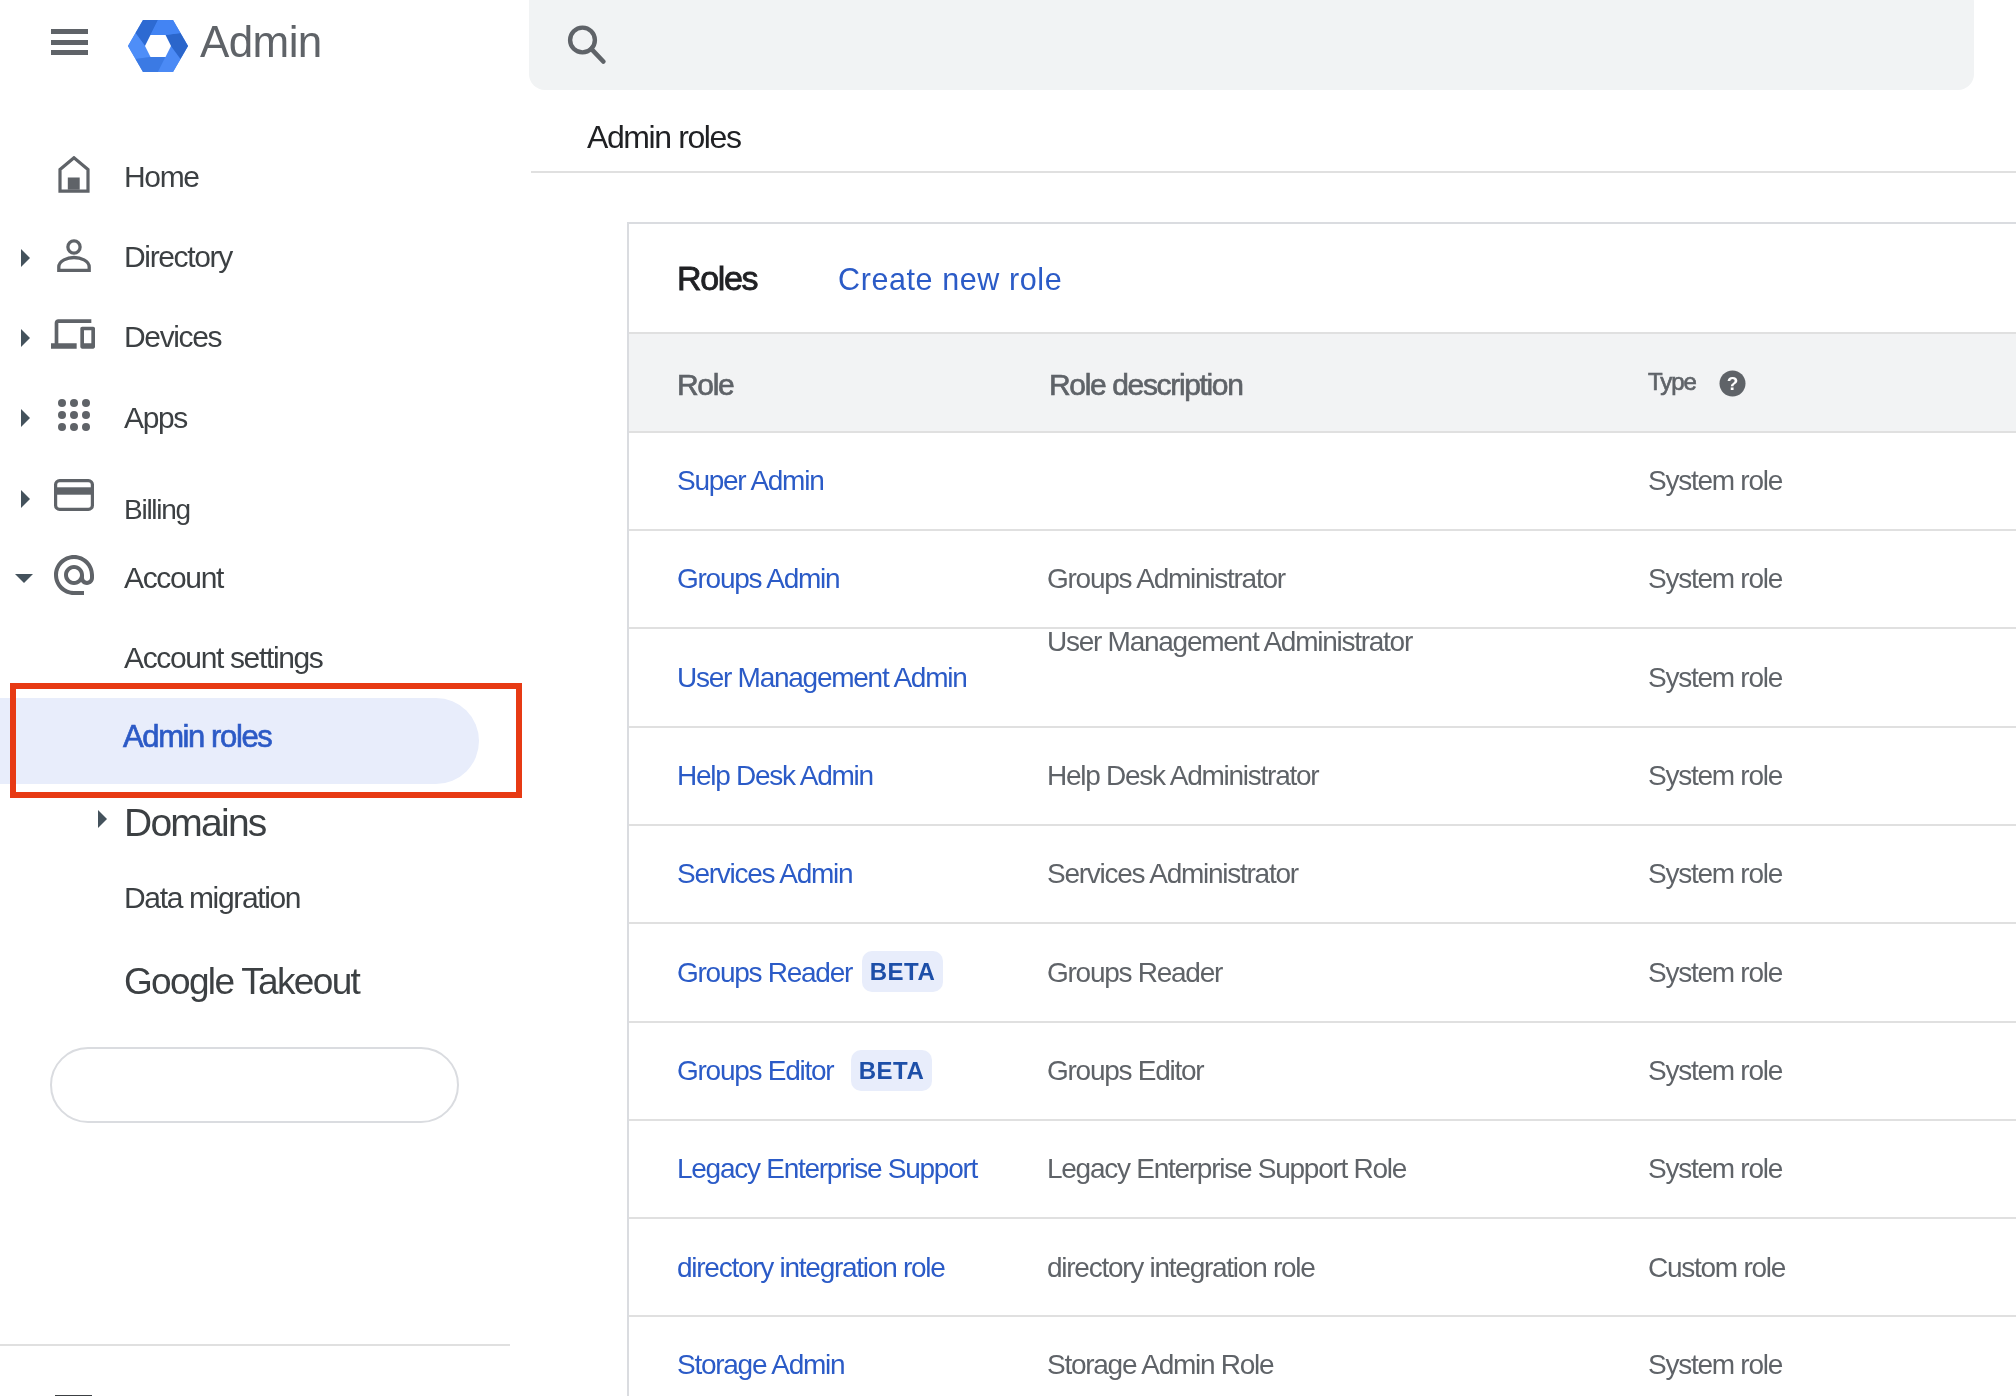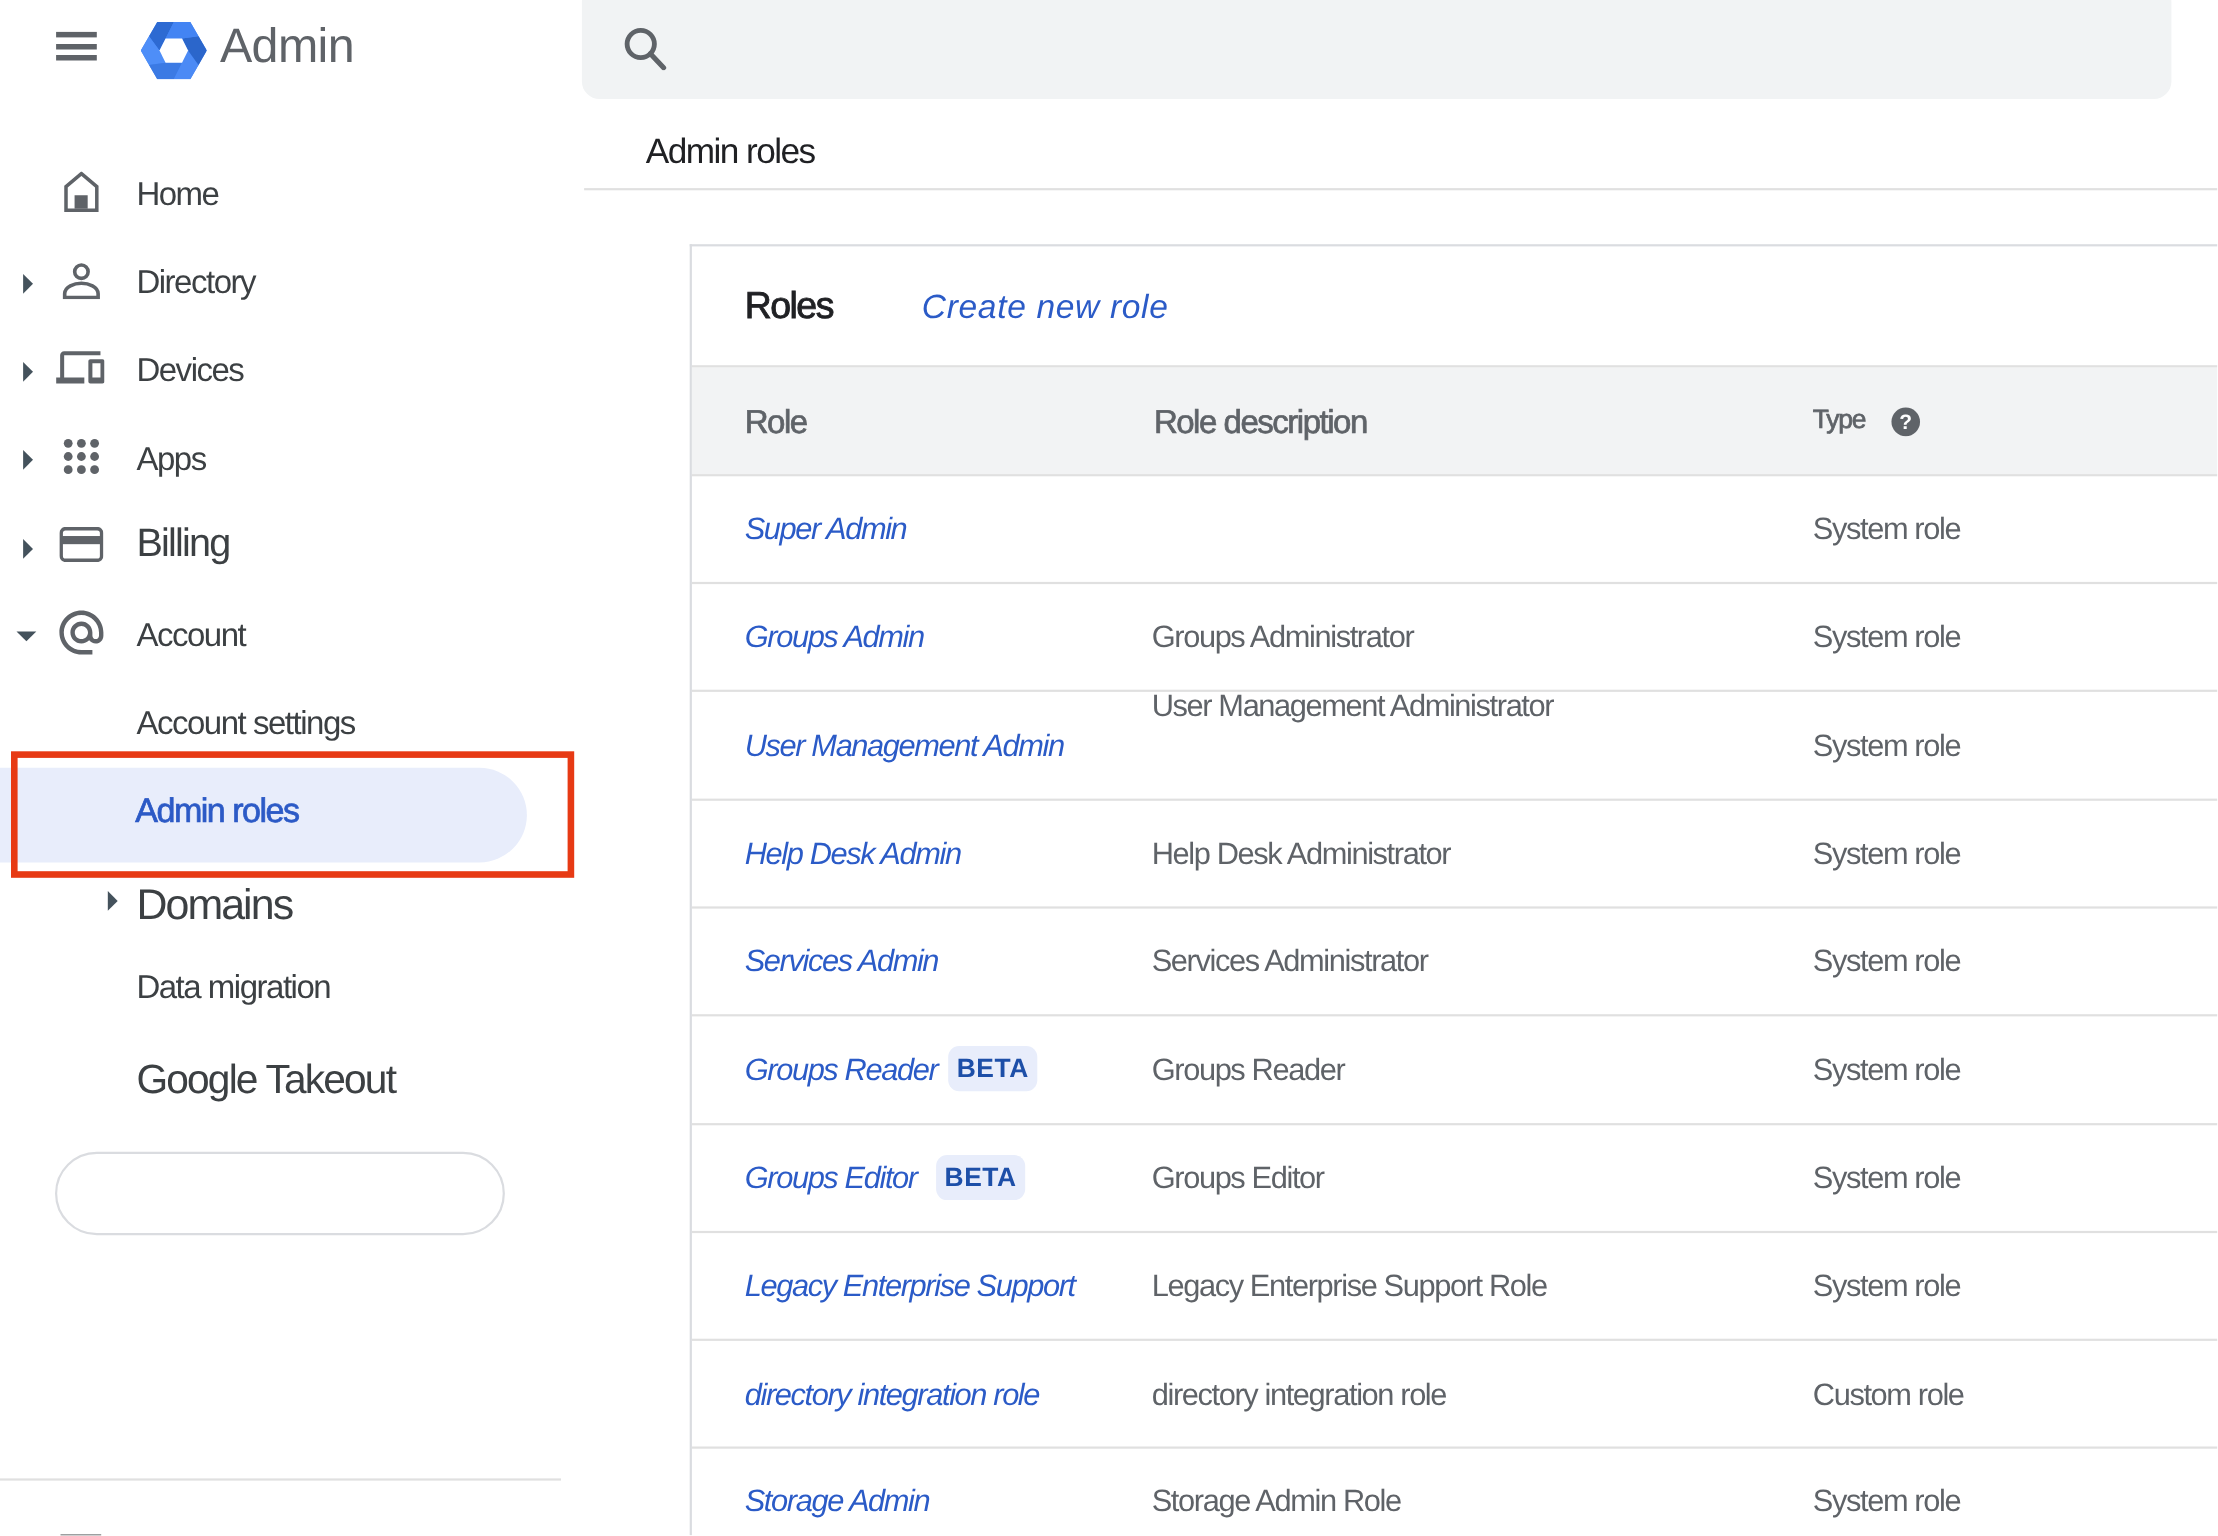--- a/index.html
+++ b/index.html
@@ -3,21 +3,21 @@
 <meta charset="utf-8">
 <style>
   html,body{margin:0;padding:0;background:#fff;}
   #page{position:relative;width:2016px;height:1396px;overflow:hidden;background:#fff;
         font-family:"Liberation Sans", sans-serif;}
   .t{position:absolute;line-height:1;white-space:nowrap;letter-spacing:-0.045em;}
   .med{-webkit-text-stroke:0.65px currentColor;}
   .tri-r{position:absolute;width:0;height:0;border-top:9px solid transparent;
          border-bottom:9px solid transparent;border-left:9.5px solid #44525c;}
   .hline{position:absolute;background:#e0e0e0;height:2px;}
-  .blu{color:#2b5bc7;font-style:italic;}
+  .blu{color:#2b5bc7;}
   .gry{color:#5f6368;}
 </style>
 </head>
 <body>
 <div id="page">
 
   <div style="position:absolute;left:51px;top:29px;width:37px;height:5px;background:#5f6368"></div>
   <div style="position:absolute;left:51px;top:39.5px;width:37px;height:5px;background:#5f6368"></div>
   <div style="position:absolute;left:51px;top:50px;width:37px;height:5px;background:#5f6368"></div>
 
@@ -75,21 +75,21 @@
         <circle cx="29" cy="29" r="4"></circle>
     </g>
   </svg>
   <div class="t" style="left:124px;top:402.7px;font-size:30px;color:#3c4043">Apps</div>
 
   <div class="tri-r" style="left:20.5px;top:489.5px"></div>
   <svg style="position:absolute;left:54px;top:478.7px" width="40" height="32" viewBox="0 0 40 32">
     <rect x="1.6" y="1.6" width="36.8" height="28.8" rx="4" fill="none" stroke="#5f6368" stroke-width="3.2"></rect>
     <rect x="1" y="8.3" width="38" height="7.4" fill="#5f6368"></rect>
   </svg>
-  <div class="t" style="left:124px;top:475px;font-size:36px;color:#3c4043">Billing</div>
+  <div class="t" style="left:124px;top:496px;font-size:28px;color:#3c4043">Billing</div>
 
   <div style="position:absolute;left:14.7px;top:574px;width:0;height:0;border-left:9px solid transparent;border-right:9px solid transparent;border-top:9px solid #44525c"></div>
   <svg style="position:absolute;left:49.8px;top:550.8px" width="48" height="48" viewBox="0 0 24 24">
     <path fill="#5f6368" d="M12 2C6.48 2 2 6.48 2 12s4.48 10 10 10h5v-2h-5c-4.34 0-8-3.66-8-8s3.66-8 8-8 8 3.66 8 8v1.43c0 .79-.71 1.57-1.5 1.57s-1.5-.78-1.5-1.57V12c0-2.76-2.24-5-5-5s-5 2.24-5 5 2.24 5 5 5c1.38 0 2.64-.56 3.54-1.47.65.89 1.77 1.47 2.96 1.47 1.97 0 3.5-1.6 3.5-3.57V12c0-5.52-4.48-10-10-10zm0 13c-1.66 0-3-1.34-3-3s1.34-3 3-3 3 1.34 3 3-1.34 3-3 3z"></path>
   </svg>
   <div class="t" style="left:124px;top:563.3px;font-size:30px;color:#3c4043">Account</div>
 
   <div class="t" style="left:124px;top:642.5px;font-size:30px;color:#3c4043">Account settings</div>
 
   <div style="position:absolute;left:0;top:698px;width:479px;height:86px;background:#e8edfb;border-radius:0 43px 43px 0"></div>

